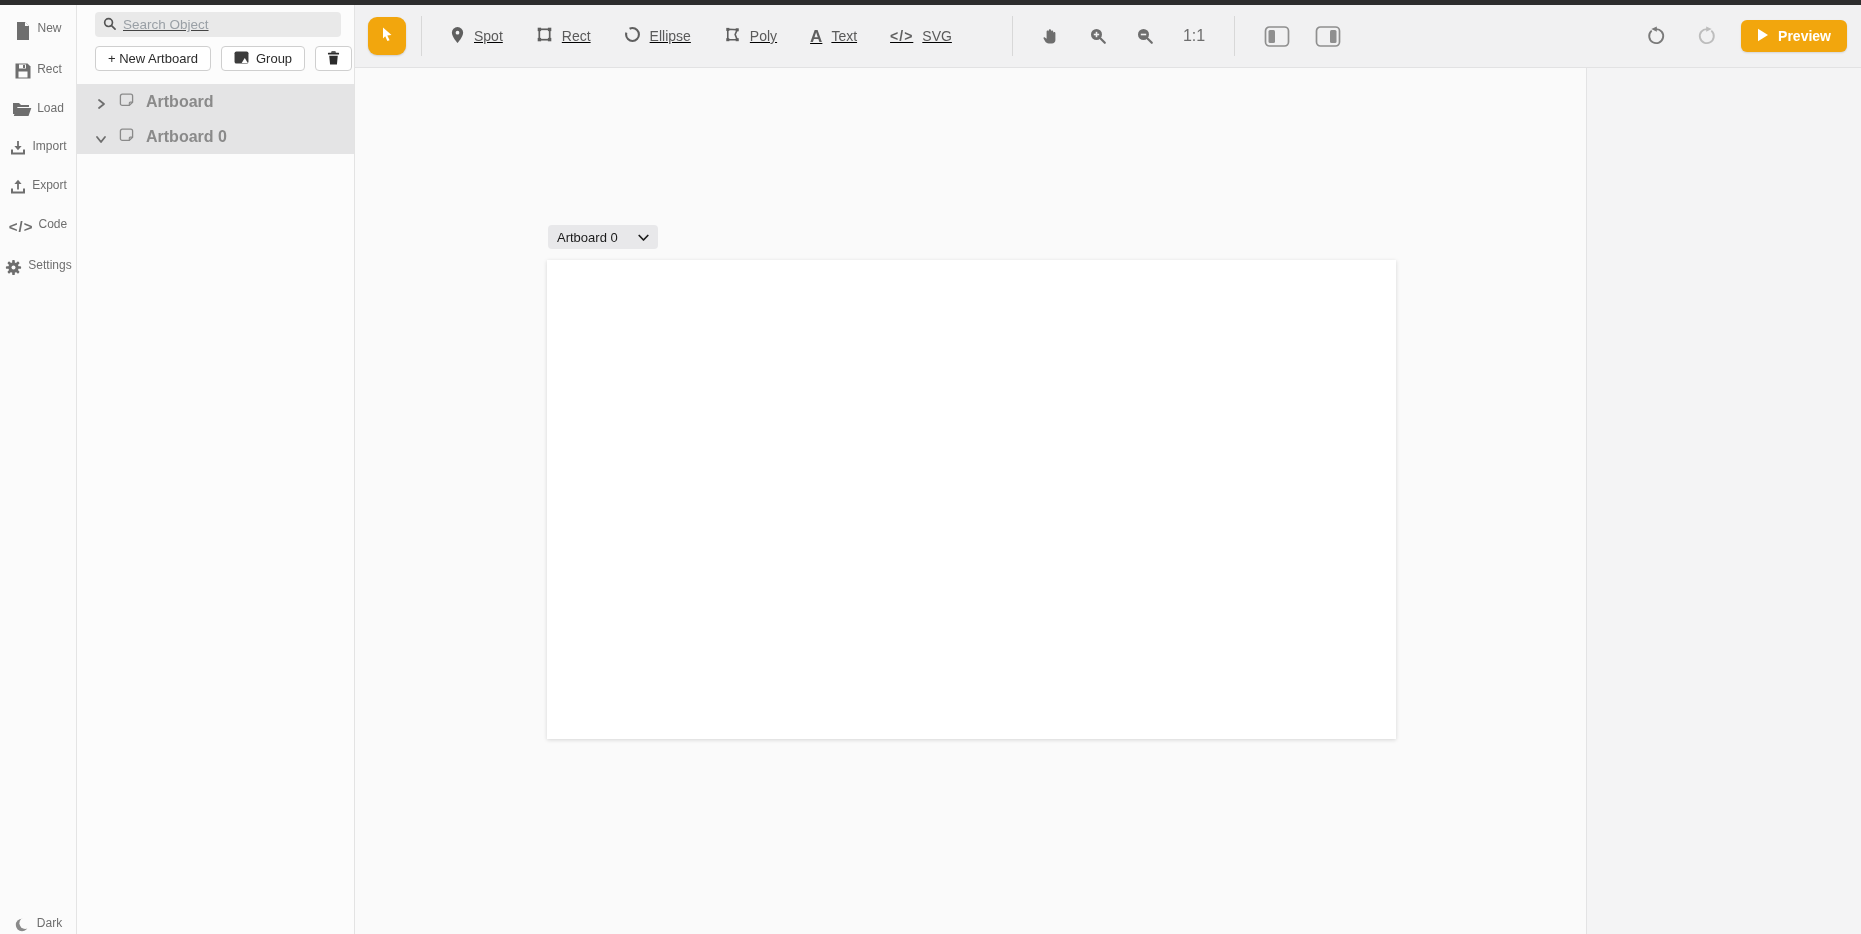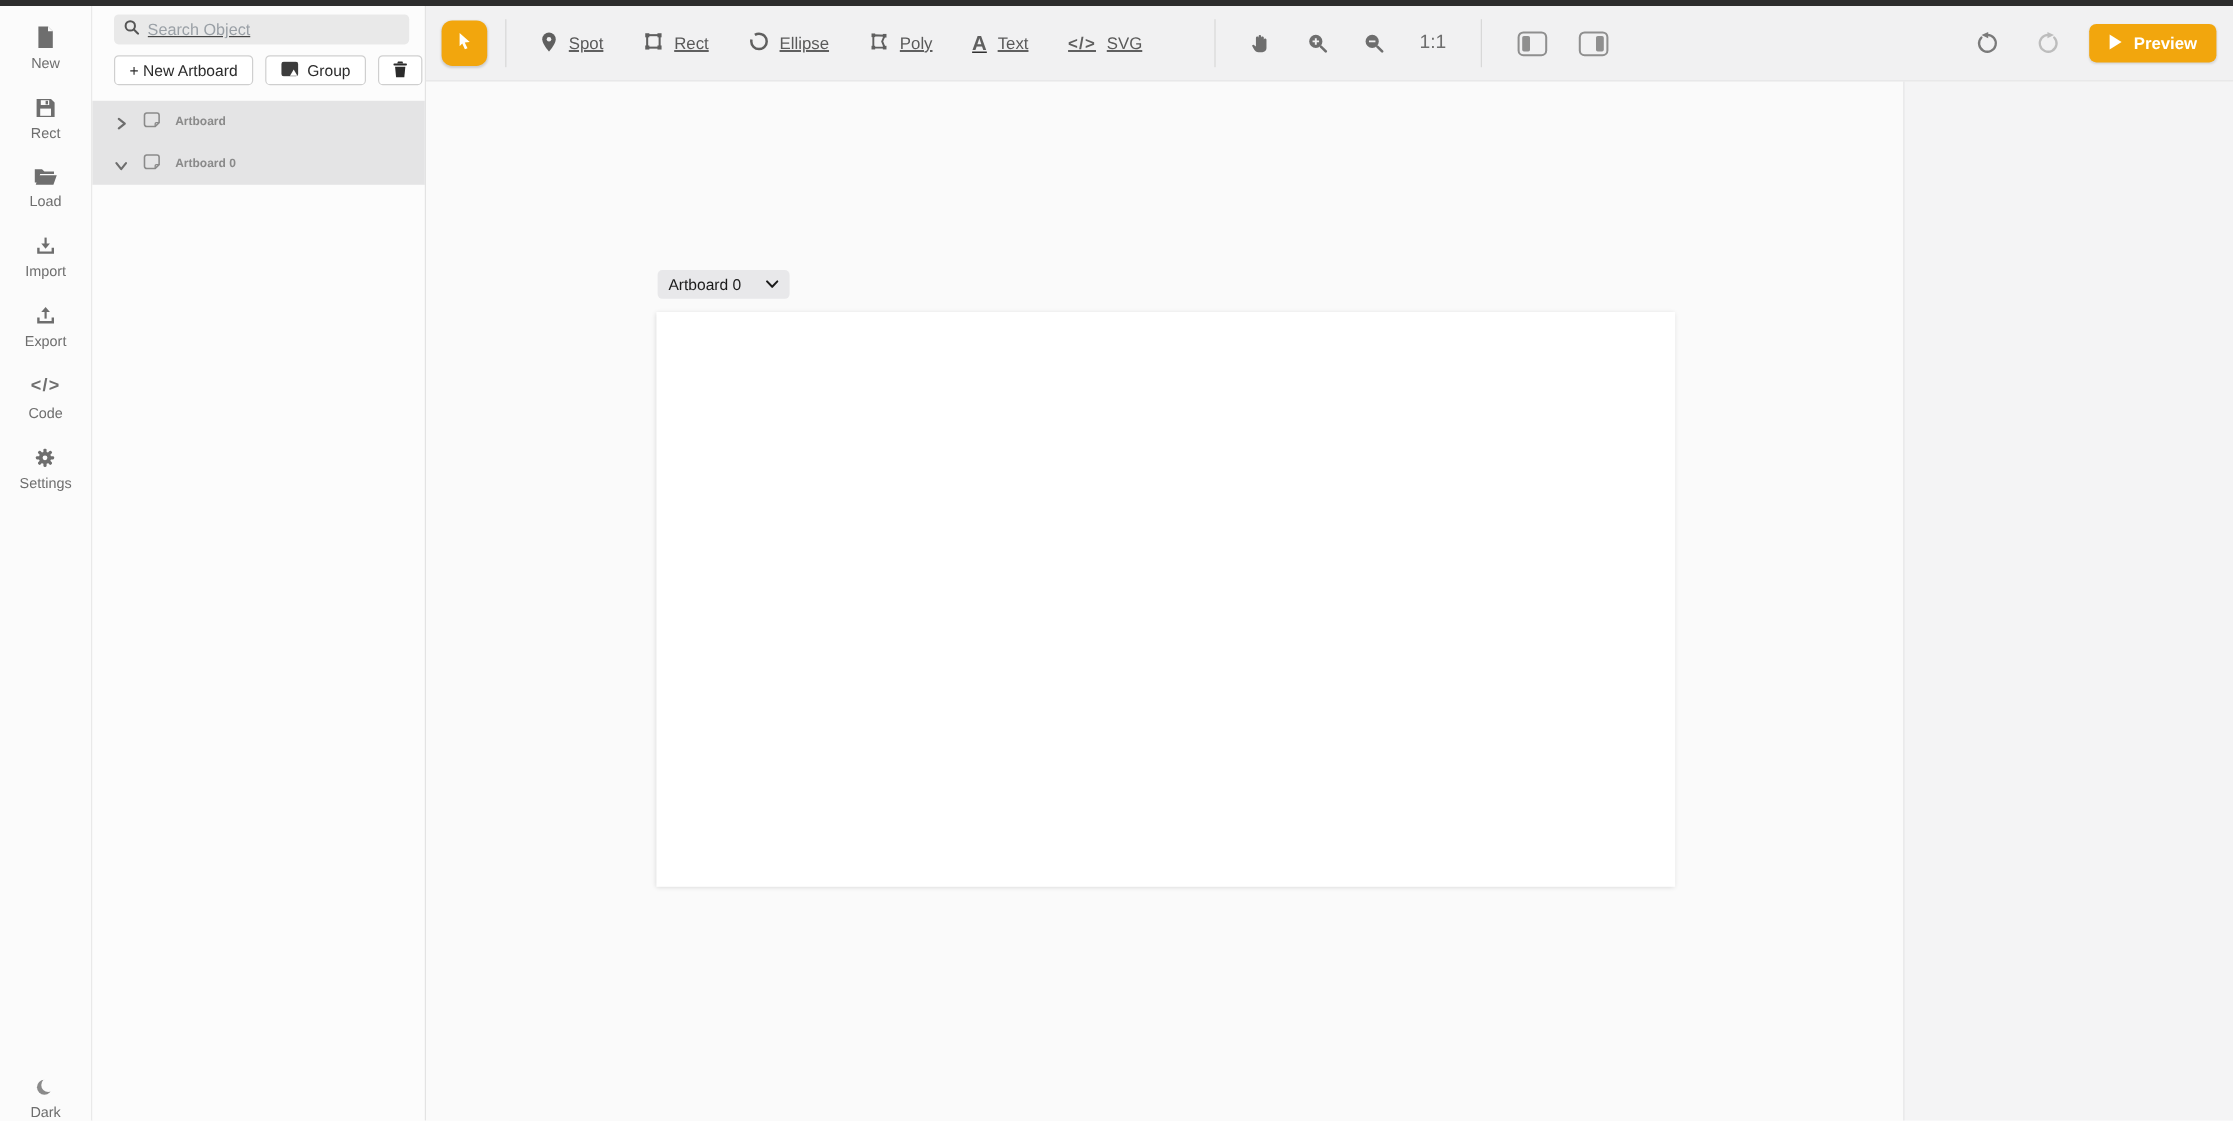--- a/index.html
+++ b/index.html
@@ -4,21 +4,21 @@
 <style>
   * { margin:0; padding:0; box-sizing:border-box; }
   html,body { width:1861px; height:934px; font-family:"Liberation Sans", sans-serif; }
   .screen { position:relative; width:1861px; height:934px; overflow:hidden; background:#fafafa; display:flex; flex-direction:column; }
   .topbar { height:5px; background:#2d2d2d; flex:none; }
   .app { flex:1; display:flex; min-height:0; }
 
   
   .sidebar { width:77px; flex:none; background:#fbfbfb; border-right:1px solid #e4e4e4;
              display:flex; flex-direction:column; align-items:center; padding-top:16px; }
-  .side-item { display:flex; flex-direction:column; align-items:center; gap:5px;
+  .side-item { display:flex; align-items:flex-start; gap:5px;
                margin-bottom:21px; cursor:pointer; color:#6e6e6e; }
   .side-item .lbl { font-size:12px; color:#6e6e6e; }
   .side-item svg { display:block; }
   .side-code-glyph { font-size:15px; font-weight:bold; color:#6e6e6e; letter-spacing:1px; height:20px; line-height:20px; }
   .side-item.theme { margin-top:auto; margin-bottom:0; }
 
   
   .panel { width:278px; flex:none; background:#fcfcfc; border-right:1px solid #e3e3e3;
            display:flex; flex-direction:column; }
   .panel-top { padding:7px 13px 0 18px; }
@@ -27,21 +27,21 @@
   .search-box input { border:none; outline:none; background:transparent; font-size:13.5px; color:#444;
                       width:100%; font-family:"Liberation Sans", sans-serif;text-decoration:underline; }
   .search-box input::placeholder { color:#9aa0a6; }
   .panel-btns { display:flex; gap:10px; margin-top:9px;align-items:flex-end; }
   .pbtn { height:25px; background:#ffffff; border:1px solid #cfcfcf; border-radius:4px;
           display:flex; align-items:center; gap:7px; padding:0 12px; font-size:13px; color:#2b2b2b;
           cursor:pointer; white-space:nowrap; }
   .pbtn.icon-only { padding:0 11px; }
   .tree { margin-top:13px; background:#e4e4e5; }
   .tree-row { height:35px; display:flex; align-items:center; gap:12px; padding-left:18px; cursor:pointer; }
-  .tree-row .tlabel { font-size:10px; font-weight:bold; color:#8a8a8a; }
+  .tree-row .tlabel { font-size:16px; font-weight:bold; color:#8a8a8a; }
   .chev { width:12px; height:12px; flex:none; cursor:pointer; }
 
   
   .main { flex:1; display:flex; flex-direction:column; min-width:0; }
   .toolbar { height:63px; flex:none; background:#f1f1f2; border-bottom:1px solid #e2e2e3;
              display:flex; align-items:center; padding:0 14px 0 13px; }
   .select-btn { width:38px; height:38px; border-radius:9px; background:#f2a60d; flex:none;
                 display:flex; align-items:center; justify-content:center; cursor:pointer;
                 box-shadow:0 1px 2px rgba(0,0,0,0.15); }
   .tb-divider { width:1px; height:40px; background:#d8d8d8; margin:0 15px; flex:none; }

